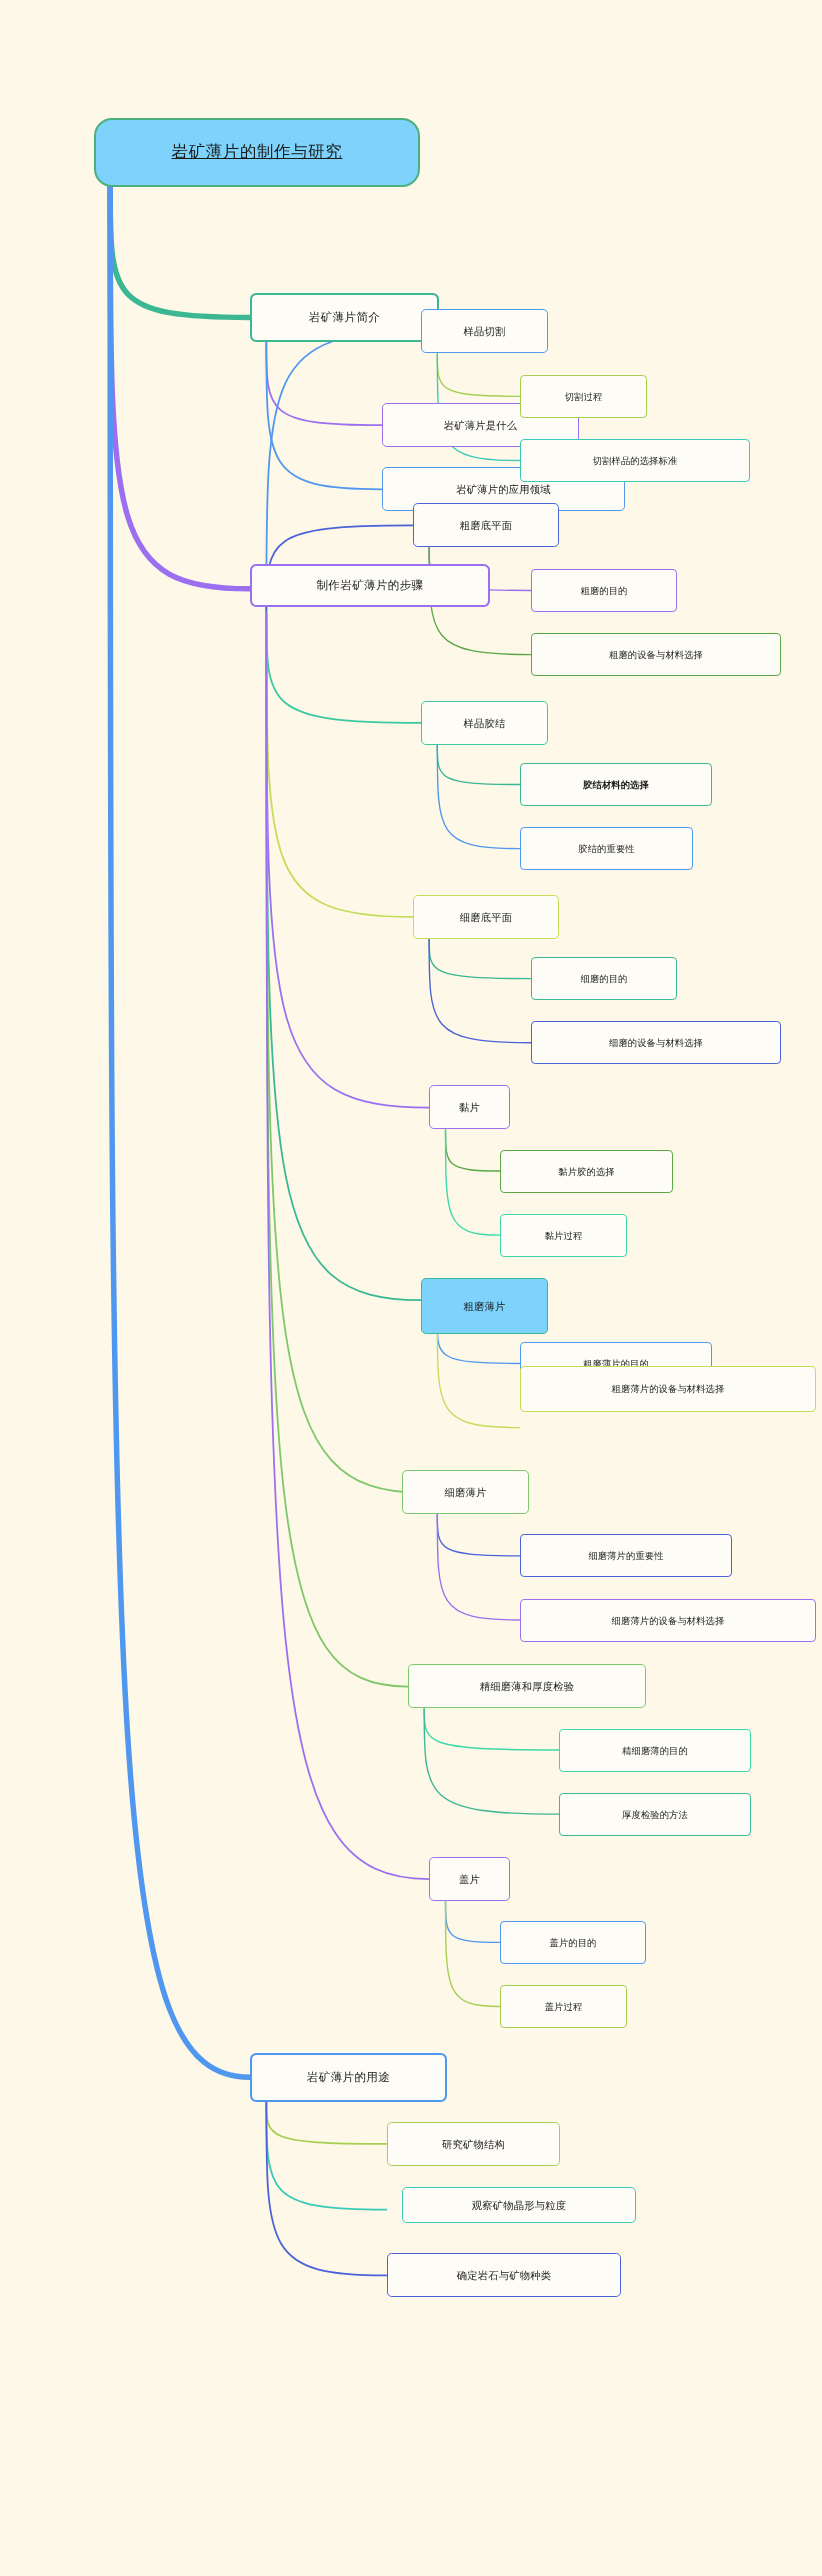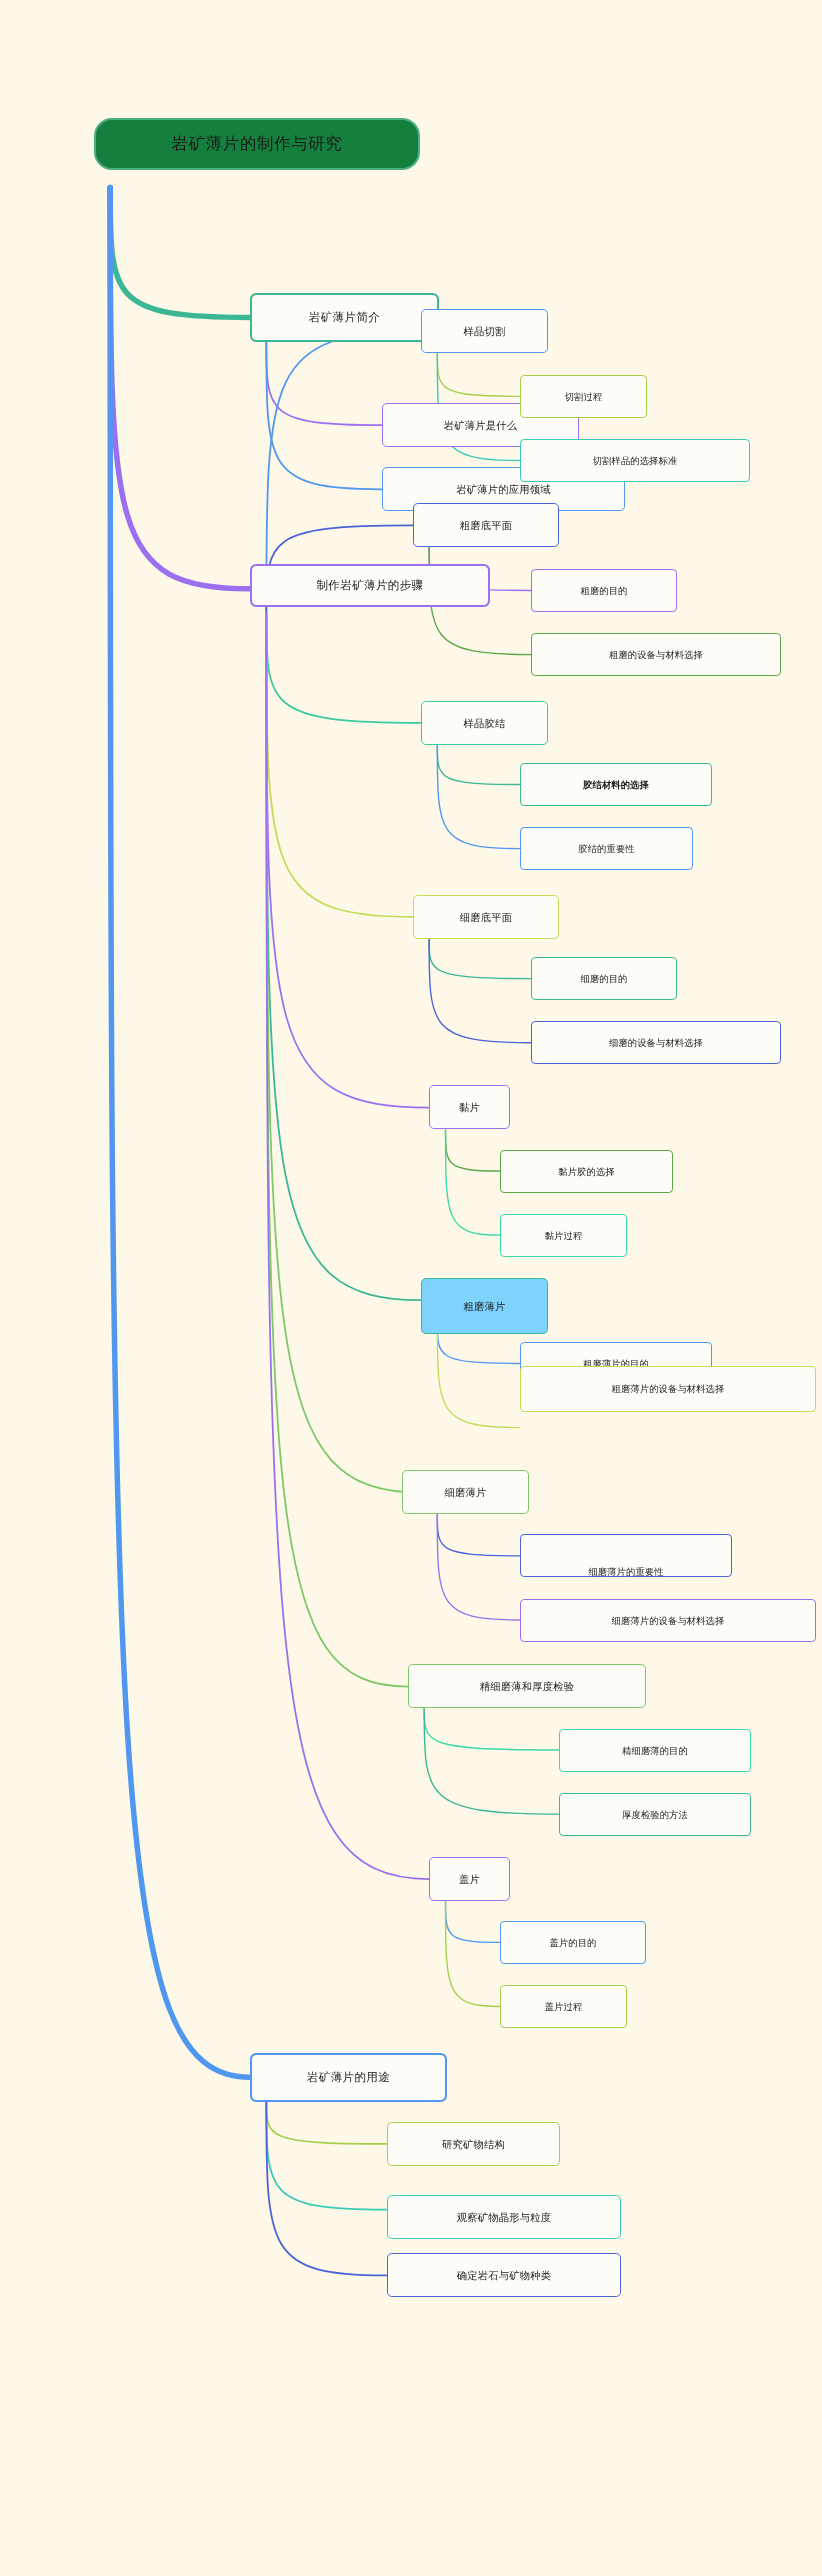--- a/index.html
+++ b/index.html
@@ -107,21 +107,21 @@
       <path d="M 619.1999999999999 2493.6 C 619.1999999999999 2624.1599999999994, 619.1999999999999 2647.2, 816 2647.2" fill="none" stroke="#3bb793" stroke-width="2" stroke-linecap="round"></path>
       <path d="M 388.8 895.2 C 388.8 2464.98, 388.8 2742, 626.4 2742" fill="none" stroke="#9b6ff0" stroke-width="2.6" stroke-linecap="round"></path>
       <path d="M 650.4 2774.4 C 650.4 2825.3999999999996, 650.4 2834.3999999999996, 729.6 2834.3999999999996" fill="none" stroke="#4f97ef" stroke-width="2" stroke-linecap="round"></path>
       <path d="M 650.4 2774.4 C 650.4 2904.9599999999996, 650.4 2927.9999999999995, 729.6 2927.9999999999995" fill="none" stroke="#a5cf4f" stroke-width="2" stroke-linecap="round"></path>
       <path d="M 160.79999999999998 273.6 C 160.79999999999998 2617.5599999999995, 160.79999999999998 3031.2, 364.8 3031.2" fill="none" stroke="#4f97ef" stroke-width="8" stroke-linecap="round"></path>
       <path d="M 388.8 3067.2 C 388.8 3119.2200000000003, 388.8 3128.4, 564 3128.4" fill="none" stroke="#a5cf4f" stroke-width="2.6" stroke-linecap="round"></path>
       <path d="M 388.8 3067.2 C 388.8 3200.82, 388.8 3224.4, 564 3224.4" fill="none" stroke="#3bc9b8" stroke-width="2.6" stroke-linecap="round"></path>
       <path d="M 388.8 3067.2 C 388.8 3282.42, 388.8 3320.4, 564 3320.4" fill="none" stroke="#4a63d8" stroke-width="2.6" stroke-linecap="round"></path>
     </svg>
   <div id="nodes">
-      <div class="node root" style="left: 94px; top: 118px; min-width: 326px; height: 52px; border-color: rgb(76, 175, 125); background: #15803d;">
+      <div class="node root" style="left: 94px; top: 118px; min-width: 326px; height: 69px; border-color: rgb(76, 175, 125); background: #7dd3fc; text-decoration: underline;">
         <span>岩矿薄片的制作与研究</span>
       </div>
       <div class="node lvl1" style="left: 250px; top: 293px; min-width: 189px; height: 49px; border-color: rgb(59, 183, 147); background: rgb(253, 252, 247);">
         <span>岩矿薄片简介</span>
       </div>
       <div class="node lvl2" style="left: 382px; top: 403px; min-width: 197px; height: 44px; border-color: rgb(155, 111, 240); background: rgb(253, 252, 247);">
         <span>岩矿薄片是什么</span>
       </div>
       <div class="node lvl2" style="left: 382px; top: 467px; min-width: 243px; height: 44px; border-color: rgb(79, 151, 239); background: rgb(253, 252, 247);">
         <span>岩矿薄片的应用领域</span>
@@ -179,21 +179,21 @@
       </div>
       <div class="node lvl3" style="left: 520px; top: 1342px; min-width: 192px; height: 43px; border-color: rgb(79, 151, 239); background: rgb(253, 252, 247);">
         <span>粗磨薄片的目的</span>
       </div>
       <div class="node lvl3" style="left: 520px; top: 1366px; min-width: 296px; height: 46px; border-color: rgb(195, 221, 90); background: rgb(253, 252, 247);">
         <span>粗磨薄片的设备与材料选择</span>
       </div>
       <div class="node lvl2" style="left: 402px; top: 1470px; min-width: 127px; height: 44px; border-color: rgb(125, 200, 106); background: rgb(253, 252, 247);">
         <span>细磨薄片</span>
       </div>
-      <div class="node lvl3" style="left: 520px; top: 1534px; min-width: 212px; height: 43px; border-color: rgb(74, 99, 216); background: rgb(253, 252, 247); align-items: flex-end;">
+      <div class="node lvl3" style="left: 520px; top: 1534px; min-width: 212px; height: 43px; border-color: rgb(74, 99, 216); background: rgb(253, 252, 247);">
         <span>细磨薄片的重要性</span>
       </div>
       <div class="node lvl3" style="left: 520px; top: 1599px; min-width: 296px; height: 43px; border-color: rgb(155, 111, 240); background: rgb(253, 252, 247);">
         <span>细磨薄片的设备与材料选择</span>
       </div>
       <div class="node lvl2" style="left: 408px; top: 1664px; min-width: 238px; height: 44px; border-color: rgb(125, 200, 106); background: rgb(253, 252, 247);">
         <span>精细磨薄和厚度检验</span>
       </div>
       <div class="node lvl3" style="left: 559px; top: 1729px; min-width: 192px; height: 43px; border-color: rgb(59, 217, 168); background: rgb(253, 252, 247);">
         <span>精细磨薄的目的</span>
@@ -209,21 +209,21 @@
       </div>
       <div class="node lvl3" style="left: 500px; top: 1985px; min-width: 127px; height: 43px; border-color: rgb(165, 207, 79); background: rgb(253, 252, 247);">
         <span>盖片过程</span>
       </div>
       <div class="node lvl1" style="left: 250px; top: 2053px; min-width: 197px; height: 49px; border-color: rgb(79, 151, 239); background: rgb(253, 252, 247);">
         <span>岩矿薄片的用途</span>
       </div>
       <div class="node lvl2" style="left: 387px; top: 2122px; min-width: 173px; height: 44px; border-color: rgb(165, 207, 79); background: rgb(253, 252, 247);">
         <span>研究矿物结构</span>
       </div>
-      <div class="node lvl2" style="left: 387px; top: 2187px; min-width: 234px; height: 44px; border-color: rgb(59, 201, 184); background: rgb(253, 252, 247); margin-top: 8px;">
+      <div class="node lvl2" style="left: 402px; top: 2187px; min-width: 234px; height: 36px; border-color: rgb(59, 201, 184); background: rgb(253, 252, 247);">
         <span>观察矿物晶形与粒度</span>
       </div>
       <div class="node lvl2" style="left: 387px; top: 2253px; min-width: 234px; height: 44px; border-color: rgb(74, 99, 216); background: rgb(253, 252, 247);">
         <span>确定岩石与矿物种类</span>
       </div>
     </div>
 </div>
 
 
 </body></html>

